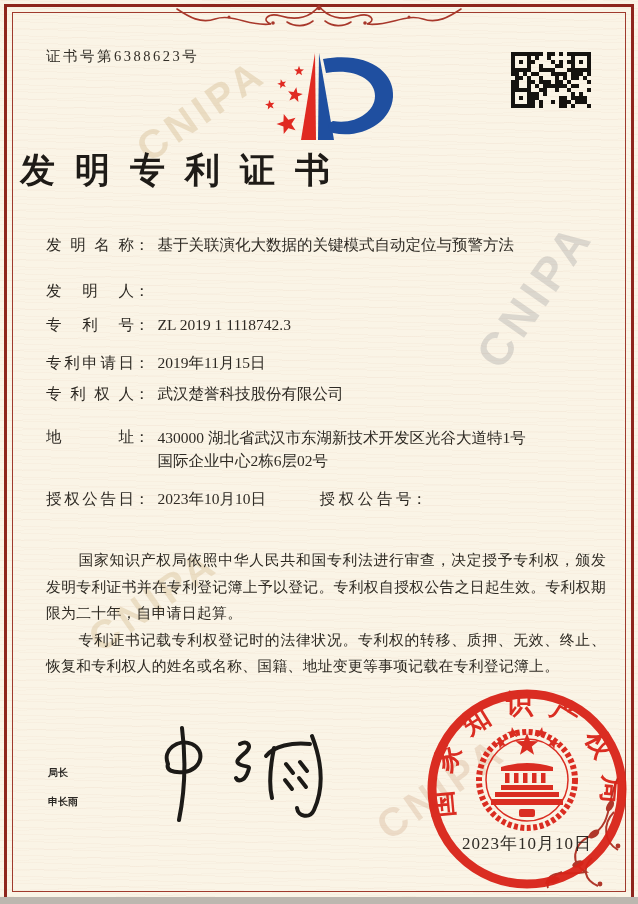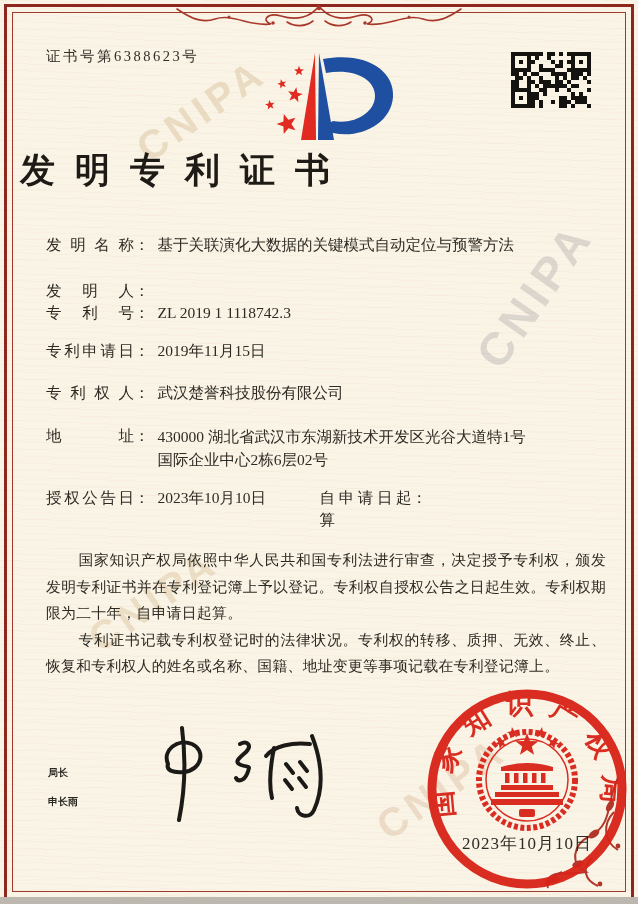--- a/index.html
+++ b/index.html
@@ -29,22 +29,22 @@
     font-family:"Liberation Sans","DejaVu Sans",sans-serif;font-weight:700;
     font-size:35px;letter-spacing:20px;text-indent:20px;color:#1e1b17;
   }
 
   .fields{position:absolute;left:46px;top:234px;right:36px;font-size:15.5px;z-index:3;color:#2e2a24}
   .row{display:flex;line-height:22px}
   .lbl{flex:0 0 88px;text-align:justify;text-align-last:justify}
   .colon{margin-right:8px}
   .val{flex:1}
   .val .line{line-height:23px}
-  .mb1{margin-bottom:24px}.mb2{}.mb3{margin-bottom:16px}
-  .mb4{margin-bottom:20px}.mb5{margin-bottom:21px}.mb6{margin-bottom:16px}
+  .mb1{margin-bottom:24px}.mb2{margin-bottom:12px}.mb3{margin-bottom:16px}
+  .mb4{margin-bottom:9px}.mb5{margin-bottom:21px}.mb6{margin-bottom:16px}
   .val7{width:132px}
   .lbl2{flex:0 0 92px;margin-left:30px;text-align:justify;text-align-last:justify}
 
   .paras{position:absolute;left:46px;right:32px;top:547px;z-index:3;
     font-size:14.8px;line-height:26.5px;text-align:justify;color:#2d2922}
   .paras p{margin:0;text-indent:2.2em;letter-spacing:.3px}
 
   .footer{position:absolute;left:48px;top:758px;z-index:3;
     font-family:Liberation Sans, sans-serif;font-weight:600;
     font-size:10px;line-height:29px;color:#2b2824}
@@ -263,21 +263,21 @@
       <span class="colon">：</span>
     <span class="val">
       <span class="line" style="display:block">430000 湖北省武汉市东湖新技术开发区光谷大道特1号</span>
       <span class="line" style="display:block">国际企业中心2栋6层02号</span>
     </span>
   </div>
   <div class="row">
     <span class="lbl">授权公告日</span>
       <span class="colon">：</span>
     <span class="val7">2023年10月10日</span>
-    <span class="lbl2">自申请日起算</span>
+    <span class="lbl2">授权公告号</span>
       <span class="colon">：</span>
   </div>
 </div>
 
 <div class="paras">
   <p>国家知识产权局依照中华人民共和国专利法进行审查，决定授予专利权，颁发发明专利证书并在专利登记簿上予以登记。专利权自授权公告之日起生效。专利权期限为二十年，自申请日起算。</p>
   <p>专利证书记载专利权登记时的法律状况。专利权的转移、质押、无效、终止、恢复和专利权人的姓名或名称、国籍、地址变更等事项记载在专利登记簿上。</p>
 </div>
 
 <div class="footer">

